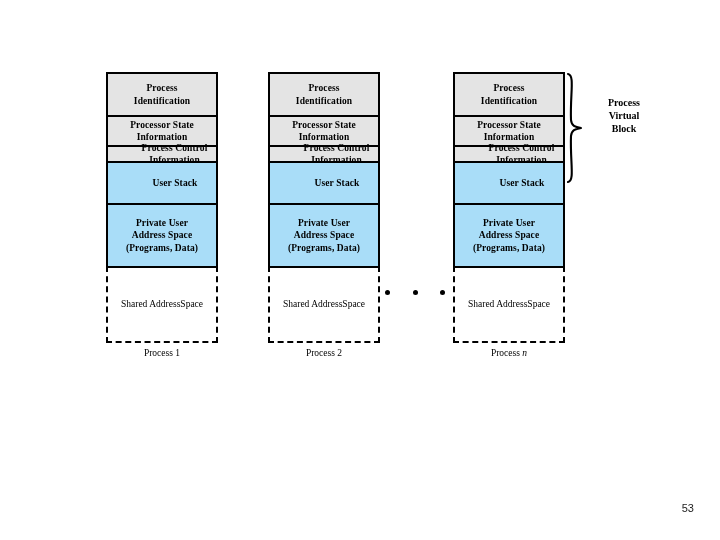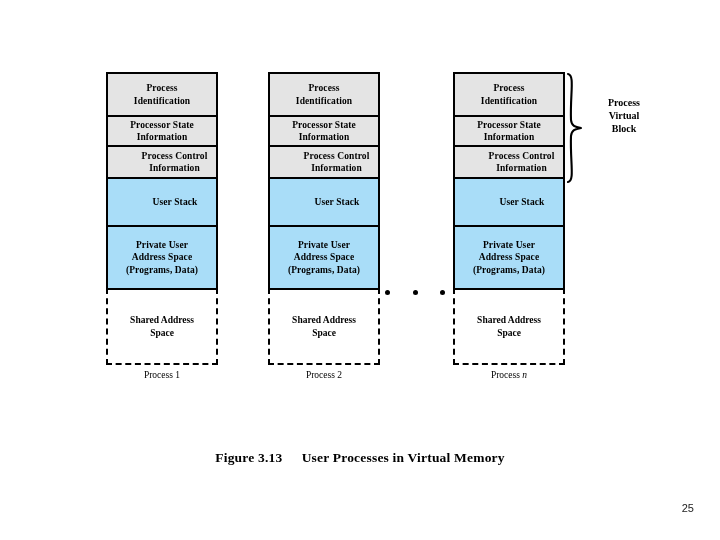--- a/index.html
+++ b/index.html
@@ -46,36 +46,36 @@
     justify-content: center;
     padding: 0 2px;
   }
   .mem-box .ln { display: block; white-space: nowrap; }
 
   .box-pcb   { background: #e4e4e4; }
   .box-user  { background: #a9ddf8; }
 
   .h-id      { height: 43px; }
   .h-state   { height: 30px; }
-  .h-ctrl    { height: 32px; padding-left: 27px; }
-  .h-stack   { height: 48px; padding-left: 28px; }
+  .h-ctrl    { height: 16px; padding-left: 27px; }
+  .h-stack   { height: 42px; padding-left: 28px; }
   .h-private { height: 63px; }
 
   .box-shared {
     box-sizing: border-box;
     height: 77px;
     background: #ffffff;
     border: 2px dashed #000000;
     border-top: 2px solid #000000;
     text-align: center;
     font-size: 9.5px;
-    font-weight: bold;
+    font-weight: normal;
     line-height: 1.28;
     display: flex;
-    flex-direction: column;
+    flex-direction: row;
     align-items: center;
     justify-content: center;
   }
   .box-shared .ln { display: block; white-space: nowrap; }
 
   .proc-label {
     margin-top: 5px;
     text-align: center;
     font-size: 9.5px;
     font-weight: normal;
@@ -259,21 +259,16 @@
     <svg class="pcb-brace" viewBox="0 0 18 112" preserveAspectRatio="none">
       <path d="M2,2 C9,3 4,22 5,48 C5.6,54 9,55 15,56 C9,57 5.6,58 5,64 C4,90 9,109 2,110" fill="none" stroke="#000000" stroke-width="2.1" stroke-linecap="round" stroke-linejoin="round"></path>
     </svg>
     <div class="pcb-label">
       <span class="ln">Process</span>
       <span class="ln">Virtual</span>
       <span class="ln">Block</span>
     </div>
   </div>
 
-  <div class="figure-caption">
-    <span>Figure 3.13</span>
-    <span class="cap-gap"></span>
-    <span>User Processes in Virtual Memory</span>
-  </div>
-
-  <div class="page-number">25</div>
+
+  <div class="page-number">53</div>
 
 </div>
 
 </body></html>

